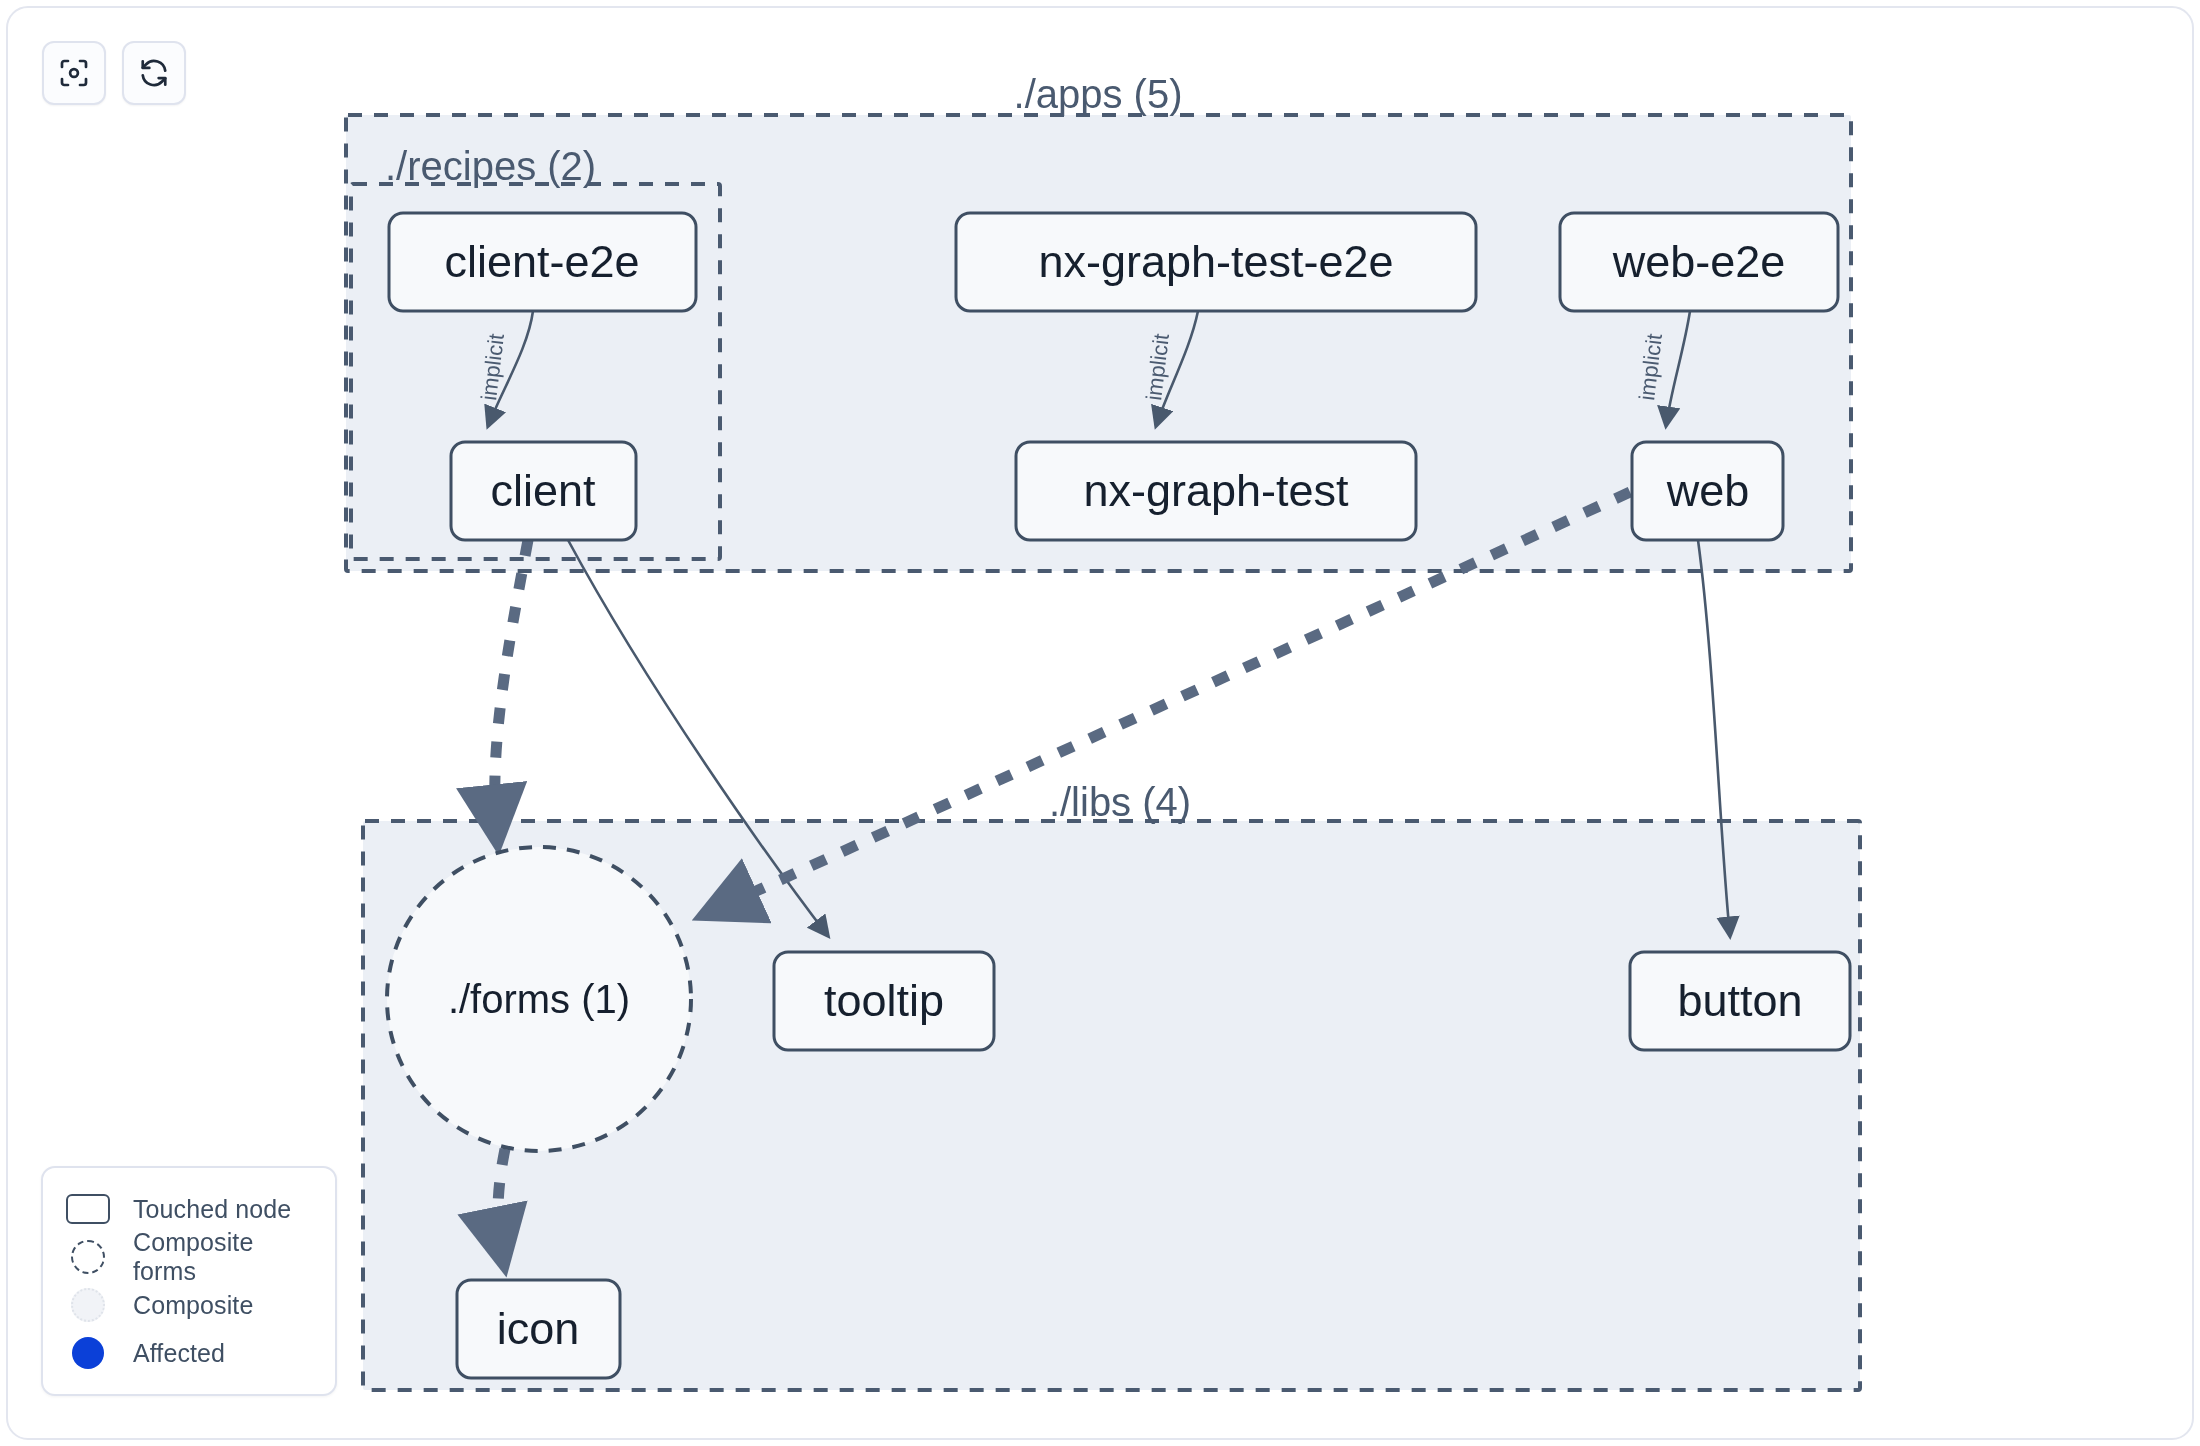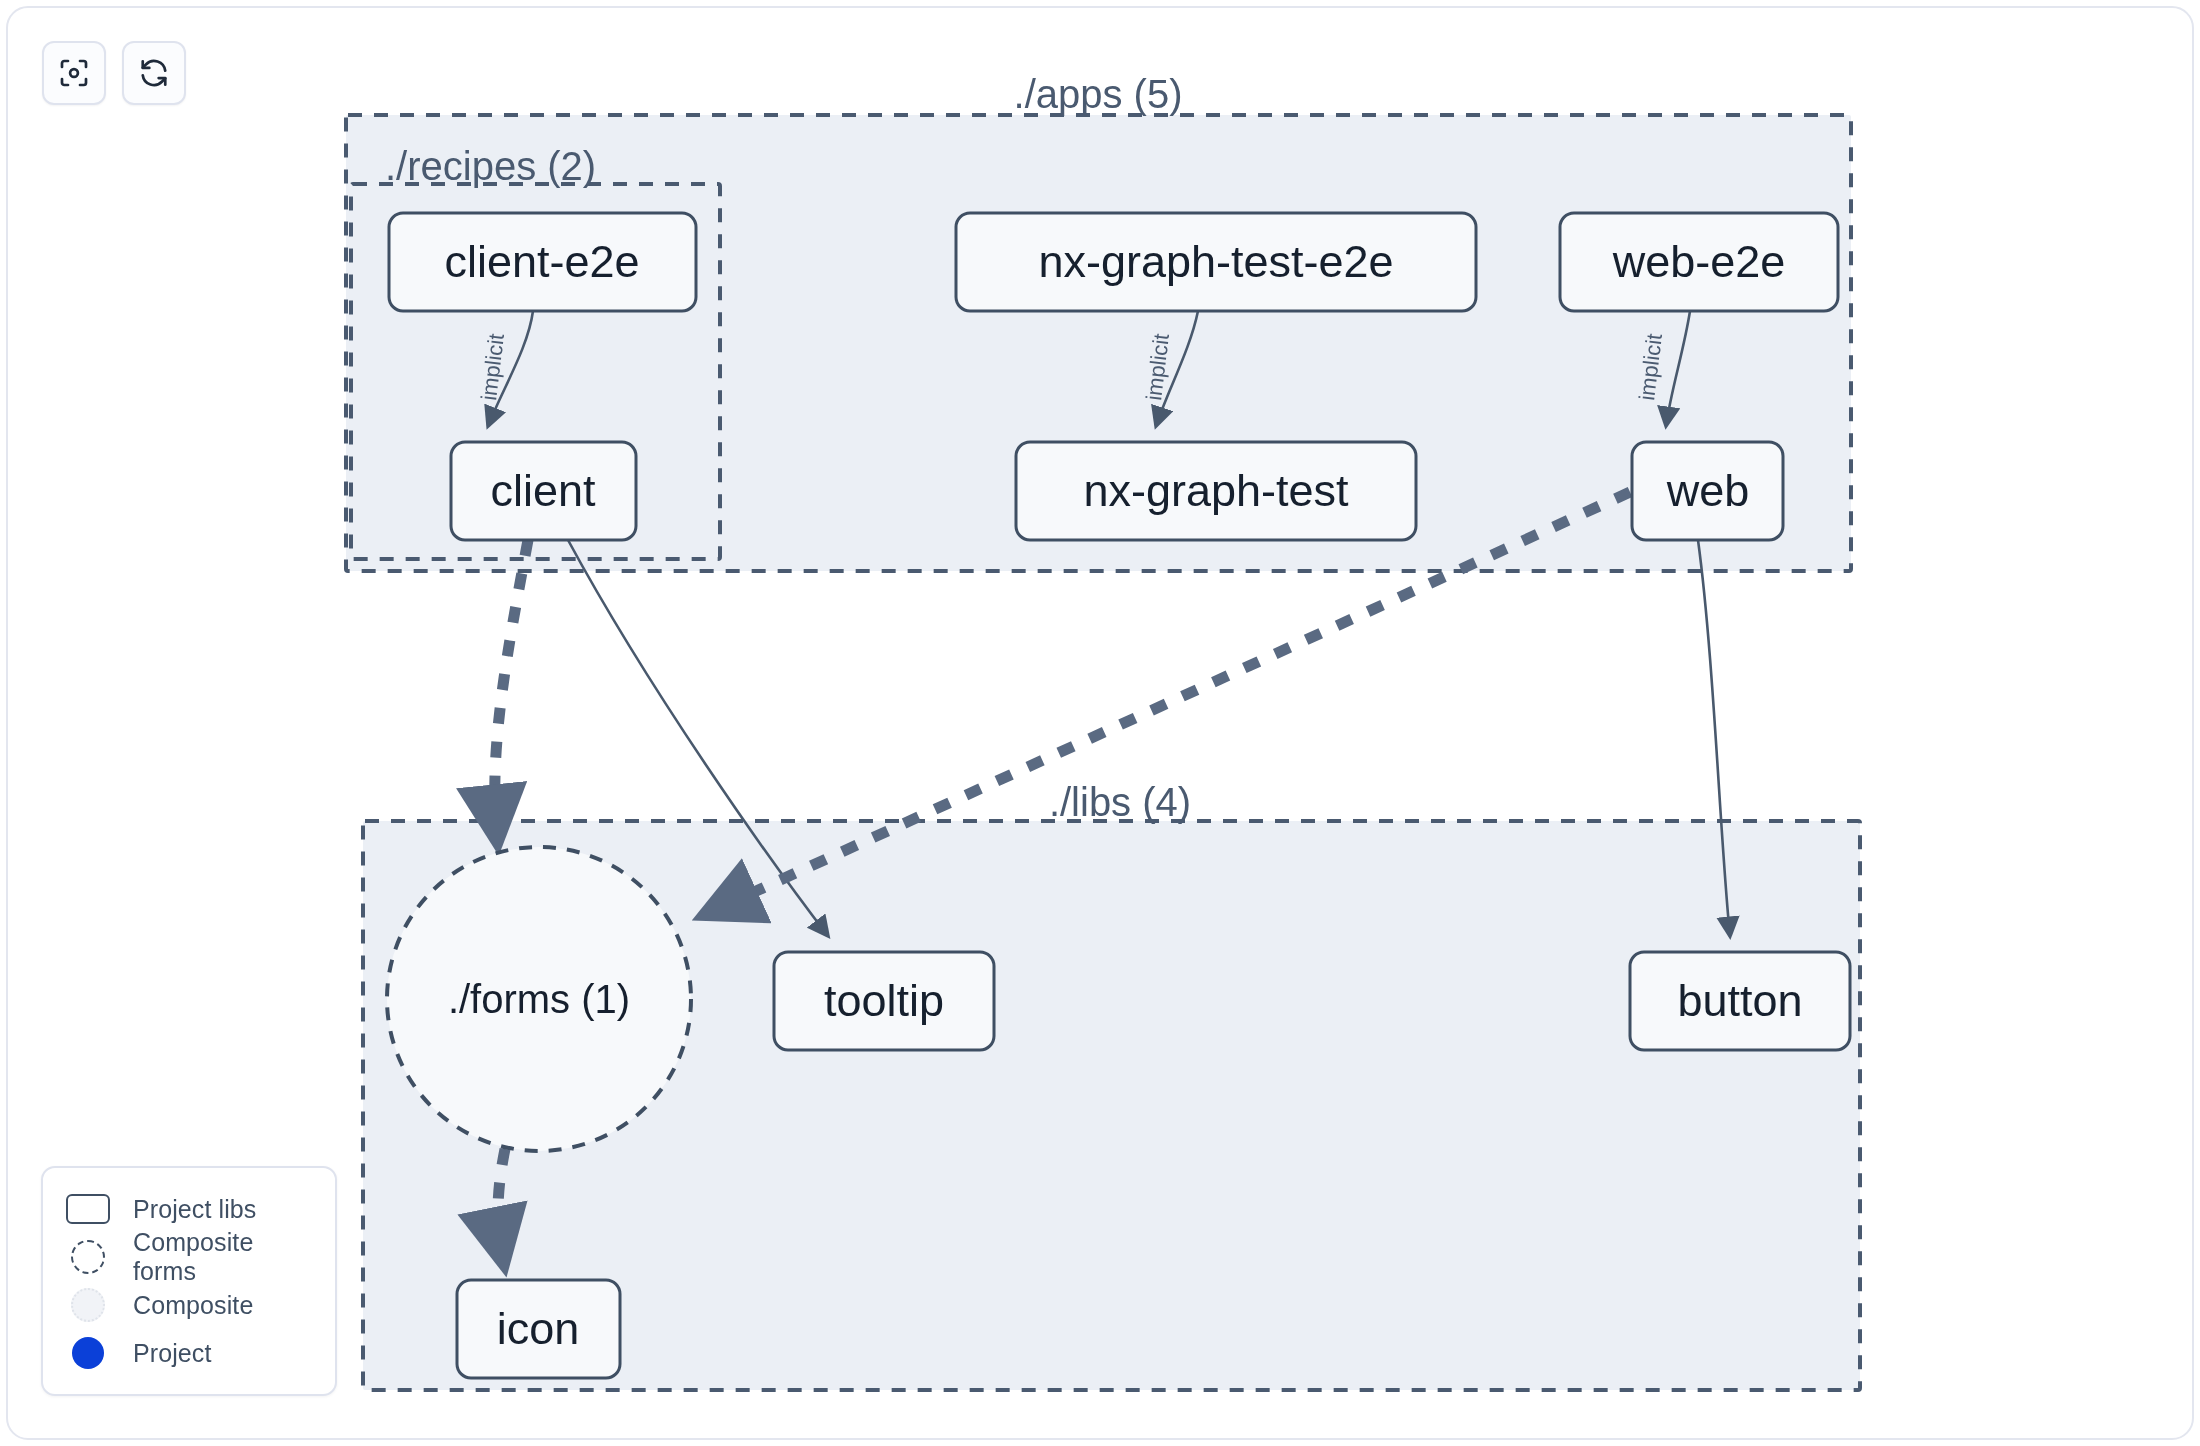--- a/index.html
+++ b/index.html
@@ -221,36 +221,36 @@
           <polyline points="19.5,19.8 19.5,15.4 15.1,15.4"></polyline>
         </svg>
       </div>
     </div>
 
     <div class="legend">
       <div class="legend-row">
         <span class="legend-swatch">
           <span class="sw-rect"></span>
         </span>
-        <span class="legend-label">Project libs</span>
+        <span class="legend-label">Touched node</span>
       </div>
       <div class="legend-row">
         <span class="legend-swatch">
           <span class="sw-dashed-circle"></span>
         </span>
         <span class="legend-label">Composite forms</span>
       </div>
       <div class="legend-row">
         <span class="legend-swatch">
           <span class="sw-affected"></span>
         </span>
         <span class="legend-label">Composite</span>
       </div>
       <div class="legend-row">
         <span class="legend-swatch">
           <span class="sw-touched"></span>
         </span>
-        <span class="legend-label">Project</span>
+        <span class="legend-label">Affected</span>
       </div>
     </div>
 
   </div>
 </div>
 
 </body></html>

